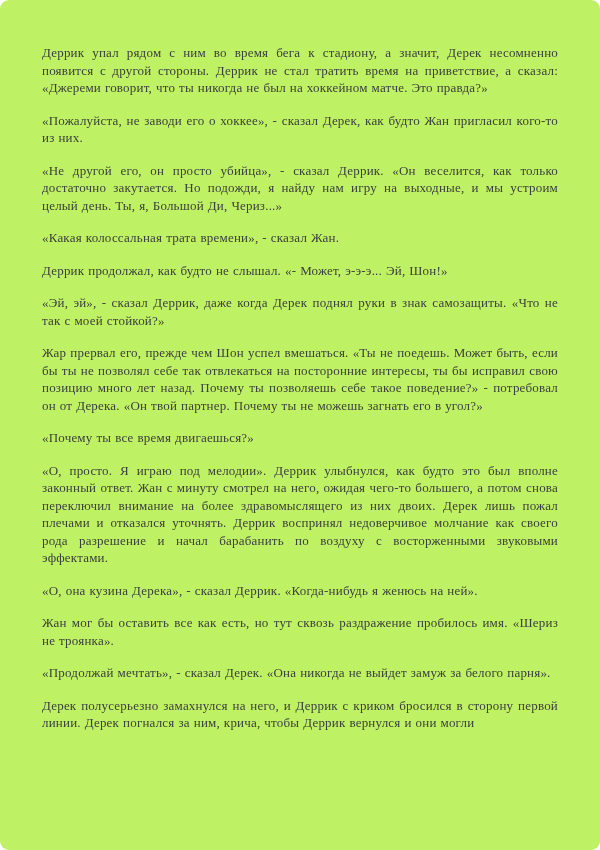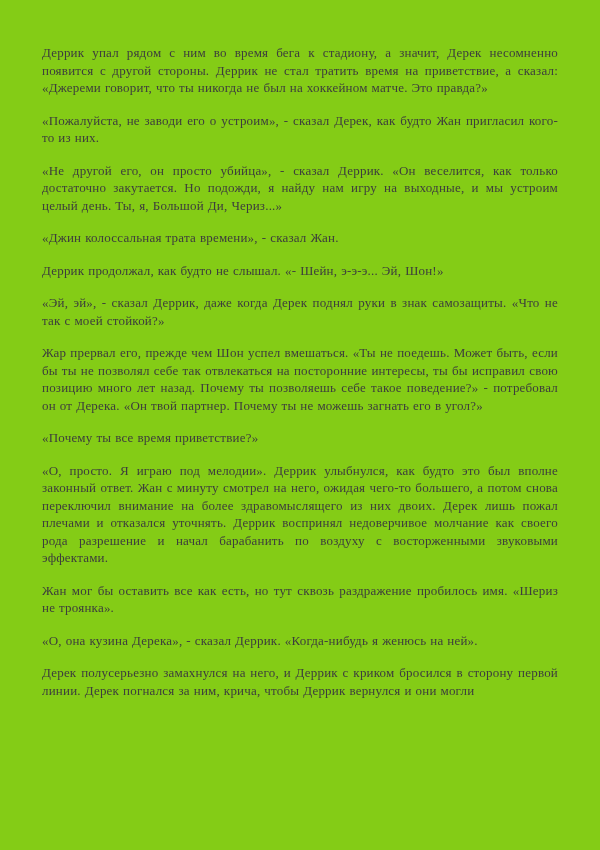--- a/index.html
+++ b/index.html
@@ -11,44 +11,46 @@
     width: 600px;
     height: 850px;
     overflow: hidden;
     font-family: "Liberation Serif", "DejaVu Serif", serif;
   }
   .page {
     box-sizing: border-box;
     width: 600px;
     height: 850px;
     padding: 44px 42px 30px 42px;
-    background: #84cc16;
+    background: #bef264;
+    border-radius: 9px;
   }
   .page p {
     margin: 0 0 15px 0;
     font-size: 13px;
     line-height: 17.5px;
     color: #3d3d3d;
     text-align: justify;
     letter-spacing: 0.2px;
     word-spacing: 0.5px;
   }
   .page p:last-child {
     margin-bottom: 4px;
   }
 </style>
 </head>
 <body>
 
 <div class="page">
   <p>Деррик упал рядом с ним во время бега к стадиону, а значит, Дерек несомненно появится с другой стороны. Деррик не стал тратить время на приветствие, а сказал: «Джереми говорит, что ты никогда не был на хоккейном матче. Это правда?»</p>
-  <p>«Пожалуйста, не заводи его о устроим», - сказал Дерек, как будто Жан пригласил кого-то из них.</p>
+  <p>«Пожалуйста, не заводи его о хоккее», - сказал Дерек, как будто Жан пригласил кого-то из них.</p>
   <p>«Не другой его, он просто убийца», - сказал Деррик. «Он веселится, как только достаточно закутается. Но подожди, я найду нам игру на выходные, и мы устроим целый день. Ты, я, Большой Ди, Чериз...»</p>
-  <p>«Джин колоссальная трата времени», - сказал Жан.</p>
-  <p>Деррик продолжал, как будто не слышал. «- Шейн, э-э-э... Эй, Шон!»</p>
+  <p>«Какая колоссальная трата времени», - сказал Жан.</p>
+  <p>Деррик продолжал, как будто не слышал. «- Может, э-э-э... Эй, Шон!»</p>
   <p>«Эй, эй», - сказал Деррик, даже когда Дерек поднял руки в знак самозащиты. «Что не так с моей стойкой?»</p>
   <p>Жар прервал его, прежде чем Шон успел вмешаться. «Ты не поедешь. Может быть, если бы ты не позволял себе так отвлекаться на посторонние интересы, ты бы исправил свою позицию много лет назад. Почему ты позволяешь себе такое поведение?» - потребовал он от Дерека. «Он твой партнер. Почему ты не можешь загнать его в угол?»</p>
-  <p>«Почему ты все время приветствие?»</p>
+  <p>«Почему ты все время двигаешься?»</p>
   <p>«О, просто. Я играю под мелодии». Деррик улыбнулся, как будто это был вполне законный ответ. Жан с минуту смотрел на него, ожидая чего-то большего, а потом снова переключил внимание на более здравомыслящего из них двоих. Дерек лишь пожал плечами и отказался уточнять. Деррик воспринял недоверчивое молчание как своего рода разрешение и начал барабанить по воздуху с восторженными звуковыми эффектами.</p>
+  <p>«О, она кузина Дерека», - сказал Деррик. «Когда-нибудь я женюсь на ней».</p>
   <p>Жан мог бы оставить все как есть, но тут сквозь раздражение пробилось имя. «Шериз не троянка».</p>
-  <p>«О, она кузина Дерека», - сказал Деррик. «Когда-нибудь я женюсь на ней».</p>
+  <p>«Продолжай мечтать», - сказал Дерек. «Она никогда не выйдет замуж за белого парня».</p>
   <p>Дерек полусерьезно замахнулся на него, и Деррик с криком бросился в сторону первой линии. Дерек погнался за ним, крича, чтобы Деррик вернулся и они могли</p>
 </div>
 
 </body></html>

